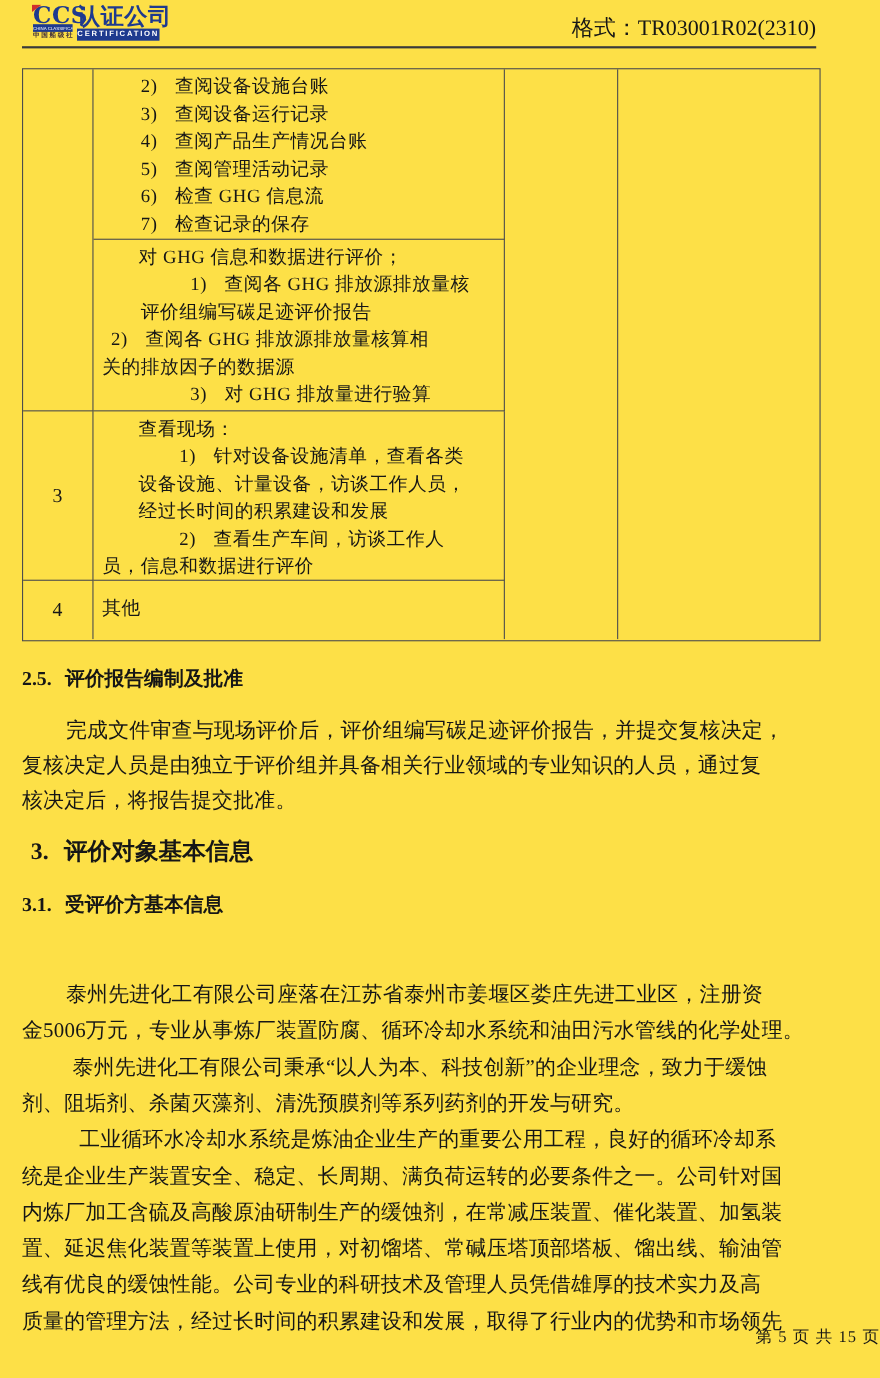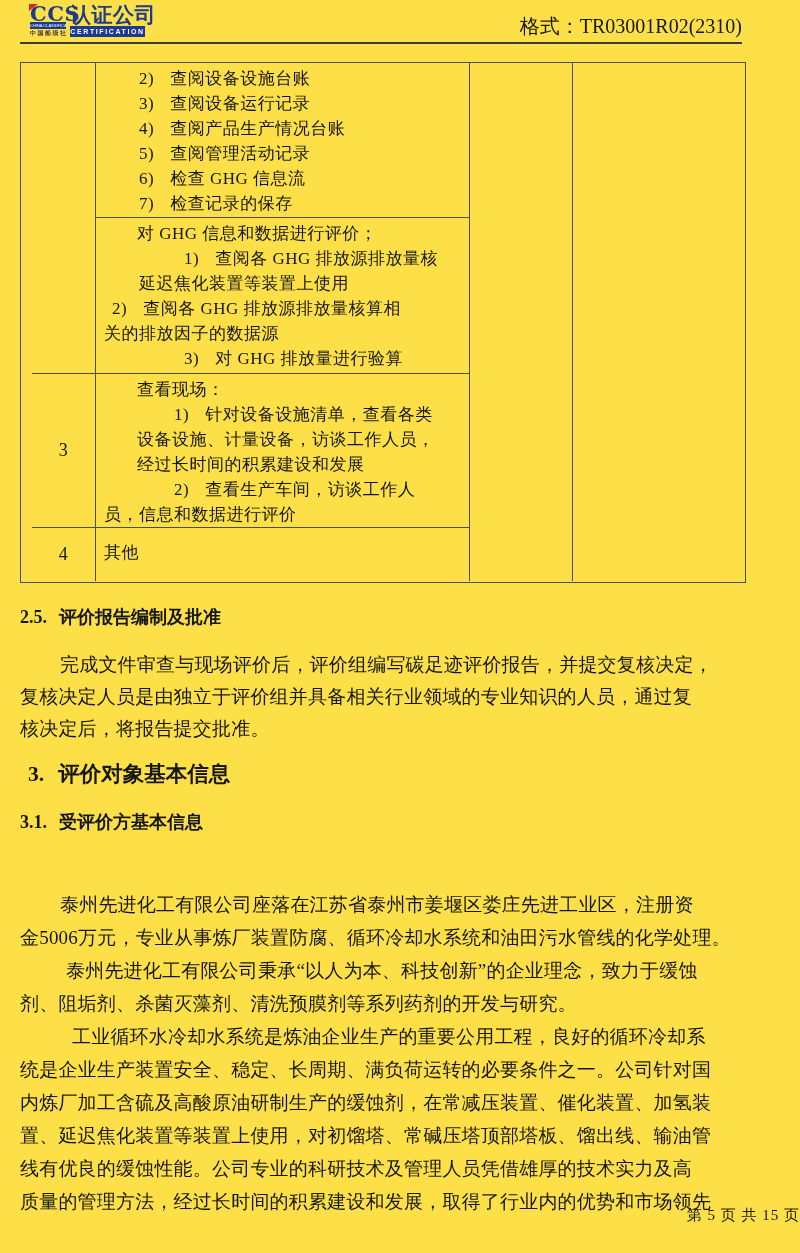--- a/index.html
+++ b/index.html
@@ -46,21 +46,21 @@
   .header-rule {
     position:absolute; left:20px; top:42px; width:722px; height:2px; background:#3a3a3a;
   }
   
   .audit-table {
     position:absolute; left:20px; top:62px; width:726px; height:521px;
     display:grid;
     grid-template-columns:64px 374px 103px 181px;
     grid-template-rows:155px 156px 154px 53px;
     border:1.5px solid #4d4d4d;
-    font-size:17px; letter-spacing:0.5px;padding-left:11px;
+    font-size:17px; letter-spacing:0.5px;
   }
   .bR { border-right:1.5px solid #4d4d4d; }
   .bB { border-bottom:1.5px solid #4d4d4d; }
   .num-cell { display:flex; align-items:center; justify-content:center; font-size:18px; }
   .cell-lines { padding-top:3px; overflow:hidden; }
   .cell-lines .tline { height:25px; line-height:25px; white-space:nowrap; overflow:hidden; }
   .cell-lines .lnum { display:inline-block; margin-right:16px; }
   .cell-other { padding-top:12px; }
   
   .sec-heading { position:absolute; left:20px; font-weight:bold; font-size:18px; white-space:nowrap; }
@@ -100,21 +100,21 @@
         <div class="tline" style="padding-left: 43px;"><span class="lnum">2)</span><span class="ltext">查阅设备设施台账</span></div>
         <div class="tline" style="padding-left: 43px;"><span class="lnum">3)</span><span class="ltext">查阅设备运行记录</span></div>
         <div class="tline" style="padding-left: 43px;"><span class="lnum">4)</span><span class="ltext">查阅产品生产情况台账</span></div>
         <div class="tline" style="padding-left: 43px;"><span class="lnum">5)</span><span class="ltext">查阅管理活动记录</span></div>
         <div class="tline" style="padding-left: 43px;"><span class="lnum">6)</span><span class="ltext">检查 GHG 信息流</span></div>
         <div class="tline" style="padding-left: 43px;"><span class="lnum">7)</span><span class="ltext">检查记录的保存</span></div>
       </div>
     <div class="cell-lines bR bB" style="grid-column:2;grid-row:2;">
         <div class="tline" style="padding-left: 41px;"><span class="ltext">对 GHG 信息和数据进行评价；</span></div>
         <div class="tline" style="padding-left: 88px;"><span class="lnum">1)</span><span class="ltext">查阅各 GHG 排放源排放量核</span></div>
-        <div class="tline" style="padding-left: 43px;"><span class="ltext">延迟焦化装置等装置上使用</span></div>
+        <div class="tline" style="padding-left: 43px;"><span class="ltext">评价组编写碳足迹评价报告</span></div>
         <div class="tline" style="padding-left: 16px;"><span class="lnum">2)</span><span class="ltext">查阅各 GHG 排放源排放量核算相</span></div>
         <div class="tline" style="padding-left: 8px;"><span class="ltext">关的排放因子的数据源</span></div>
         <div class="tline" style="padding-left: 88px;"><span class="lnum">3)</span><span class="ltext">对 GHG 排放量进行验算</span></div>
       </div>
     <div class="num-cell bR bB" style="grid-column:1;grid-row:3;">3</div>
     <div class="cell-lines bR bB" style="grid-column:2;grid-row:3;">
         <div class="tline" style="padding-left: 41px;"><span class="ltext">查看现场：</span></div>
         <div class="tline" style="padding-left: 78px;"><span class="lnum">1)</span><span class="ltext">针对设备设施清单，查看各类</span></div>
         <div class="tline" style="padding-left: 41px;"><span class="ltext">设备设施、计量设备，访谈工作人员，</span></div>
         <div class="tline" style="padding-left: 41px;"><span class="ltext">经过长时间的积累建设和发展</span></div>

